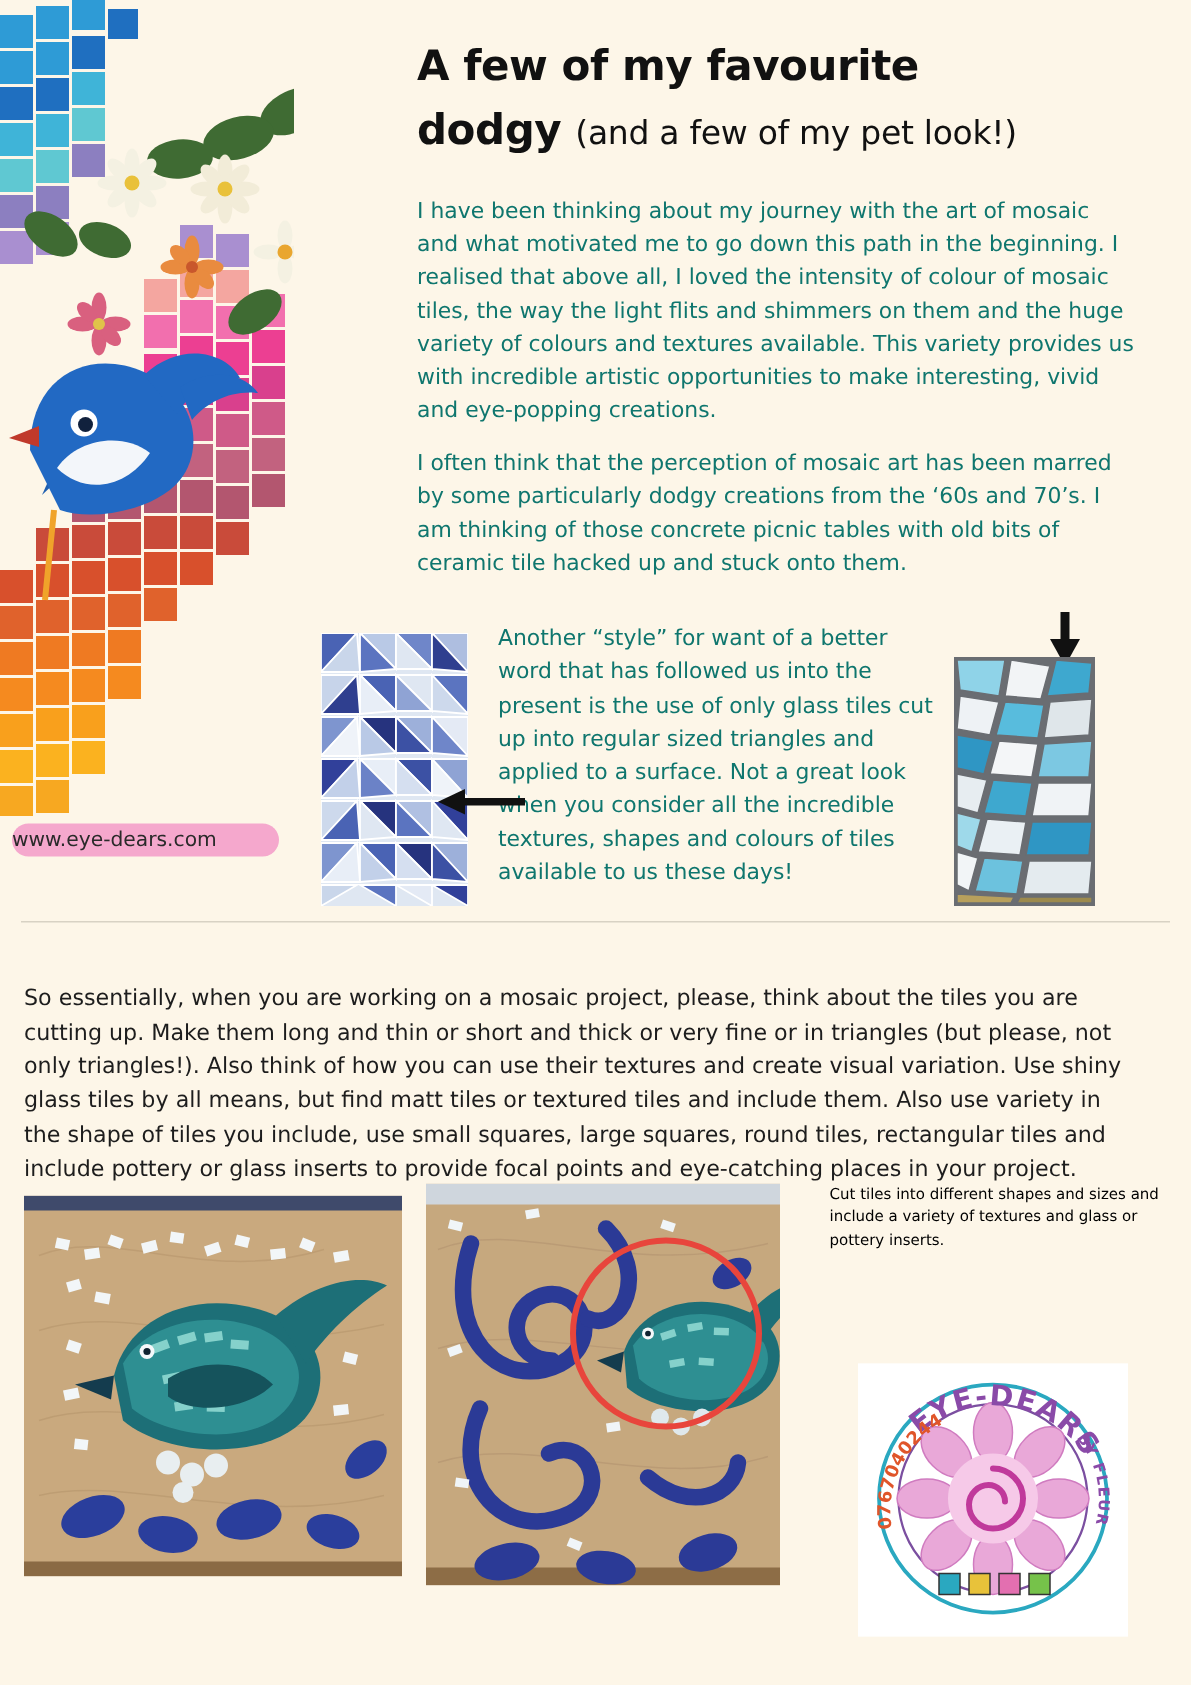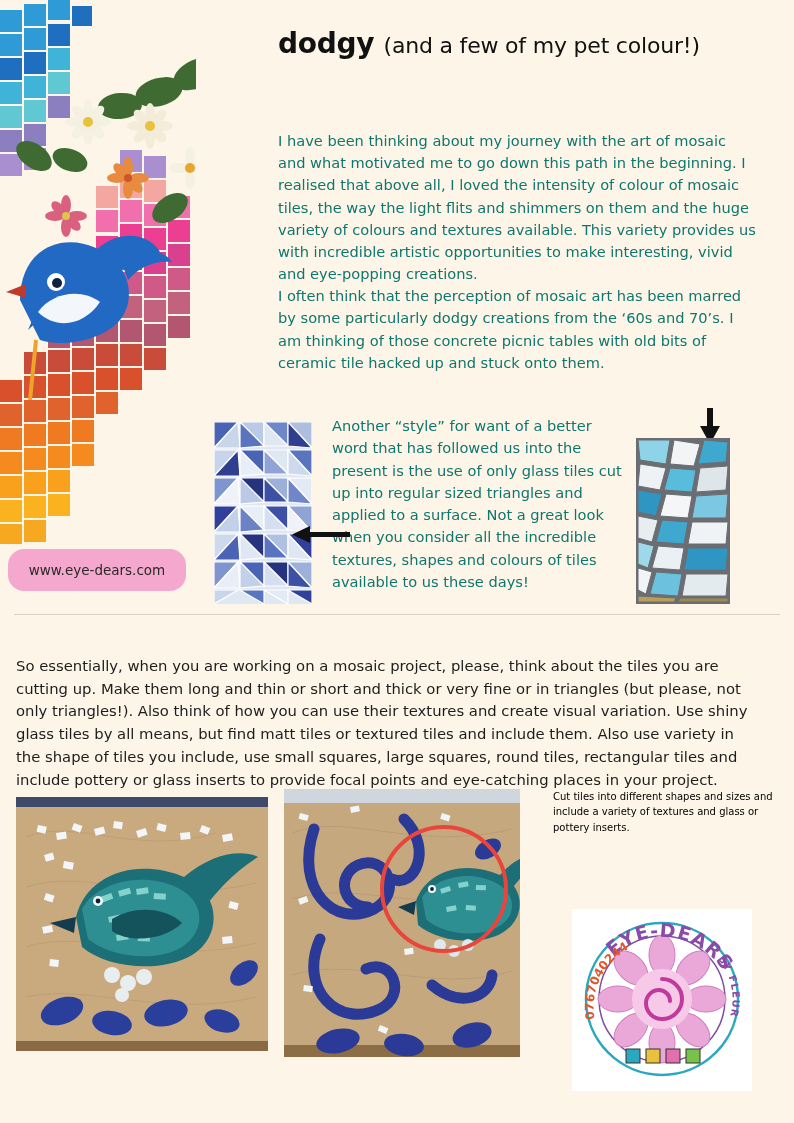--- a/index.html
+++ b/index.html
@@ -46,43 +46,42 @@
     overflow: hidden;
     background: #fdf6e8;
   }
   .art-svg { display:block; }
 
   .url-badge {
     position: absolute;
     left: 8px;
     top: 549px;
     width: 178px;
-    height: 42px;
+    height: 22px;
     background: #f5a8cd;
     border-radius: 16px;
     display: flex;
     align-items: center;
-    justify-content: center;
     font-size: 13.5px;
     color: #2a2a2a;
   }
 
   
   .para {
     font-size: 14.6px;
     line-height: 1.52;
     color: #0f766e;
   }
   .col-right {
     position: absolute;
     left: 278px;
     top: 130px;
     width: 480px;
   }
-  .col-right .para + .para { }
+  .col-right .para + .para { margin-top: 13px; }
 
   .mid-text {
     position: absolute;
     left: 332px;
     top: 415px;
     width: 292px;
     font-size: 14.6px;
     line-height: 1.525;
   }
 
@@ -174,23 +173,24 @@
     top: 909px;
     width: 180px;
     height: 182px;
     background: #ffffff;
   }
 </style>
 </head>
 <body>
 
 <div class="title-block">
+  <div class="title-line">A few of my favourite</div>
   <div class="title-line">
     <span>dodgy</span>
-    <span class="title-sub">(and a few of my pet colour!)</span>
+    <span class="title-sub">(and a few of my pet look!)</span>
   </div>
 </div>
 
 <div class="artwork">
   <svg class="art-svg" width="196" height="601" viewBox="0 0 196 601" xmlns="http://www.w3.org/2000/svg">
     <rect width="196" height="601" fill="#fdf6e8"></rect>
 
     <g>
 
       <g fill="#2e9bd6">

